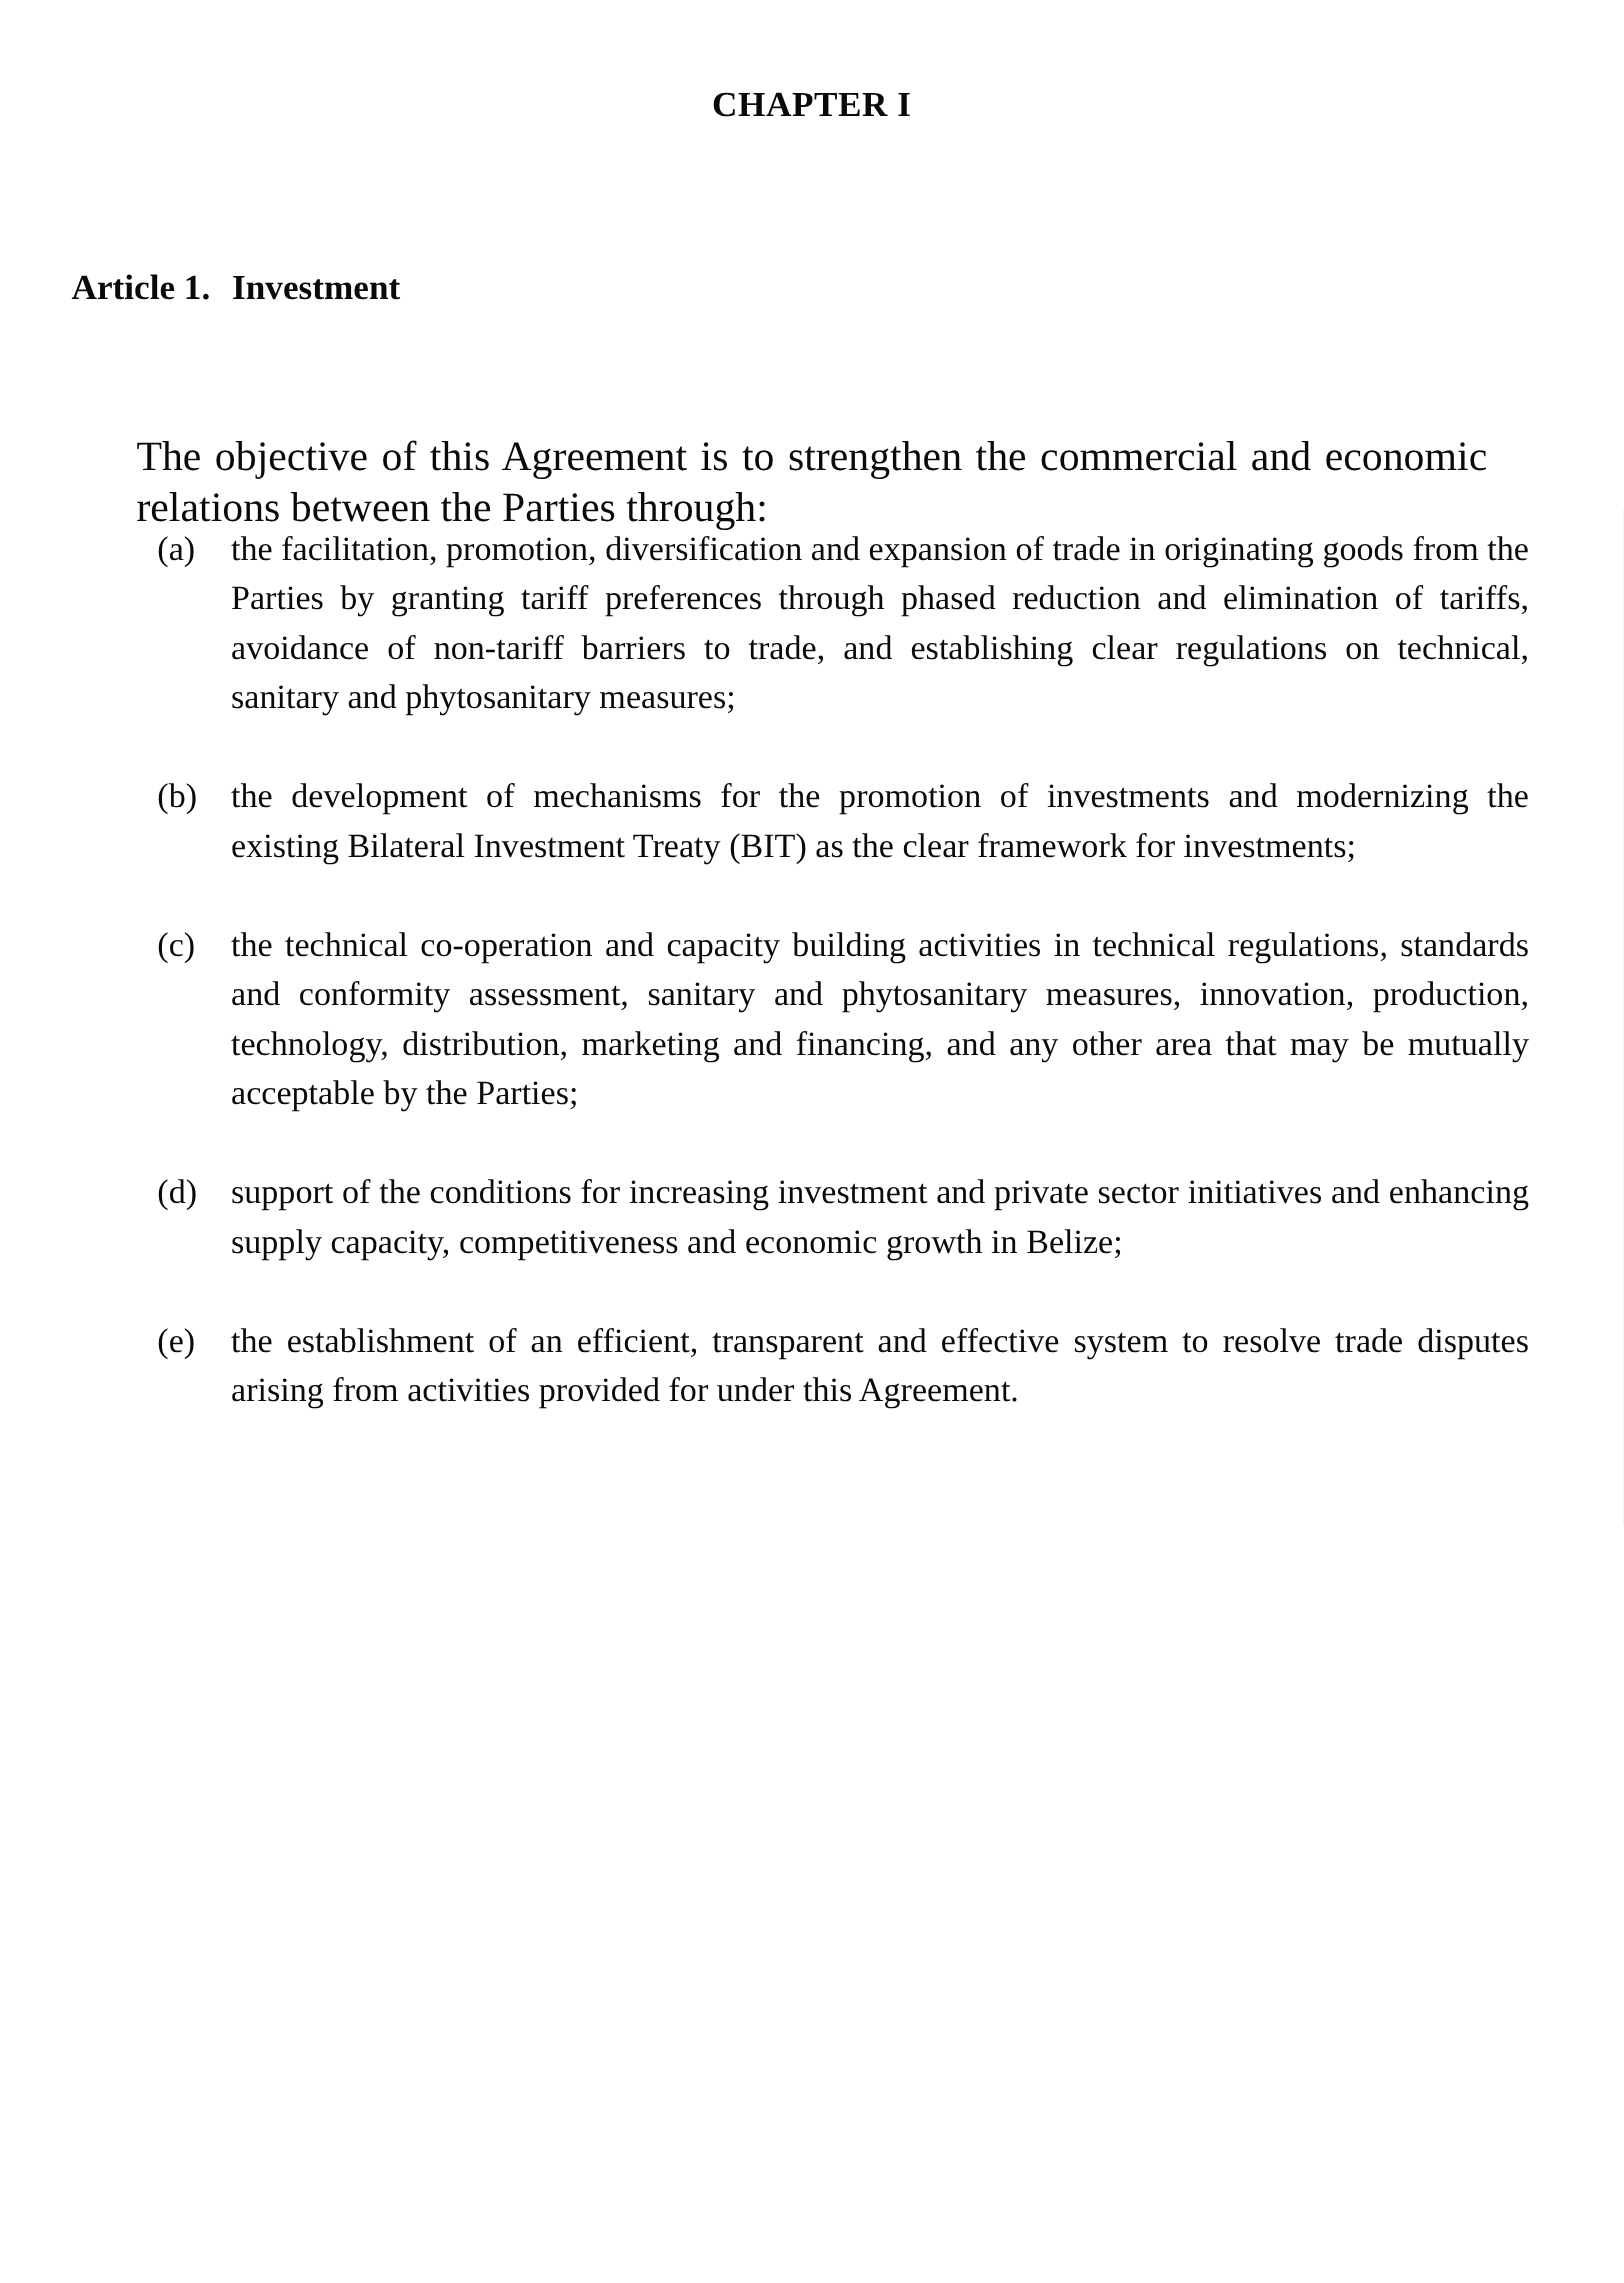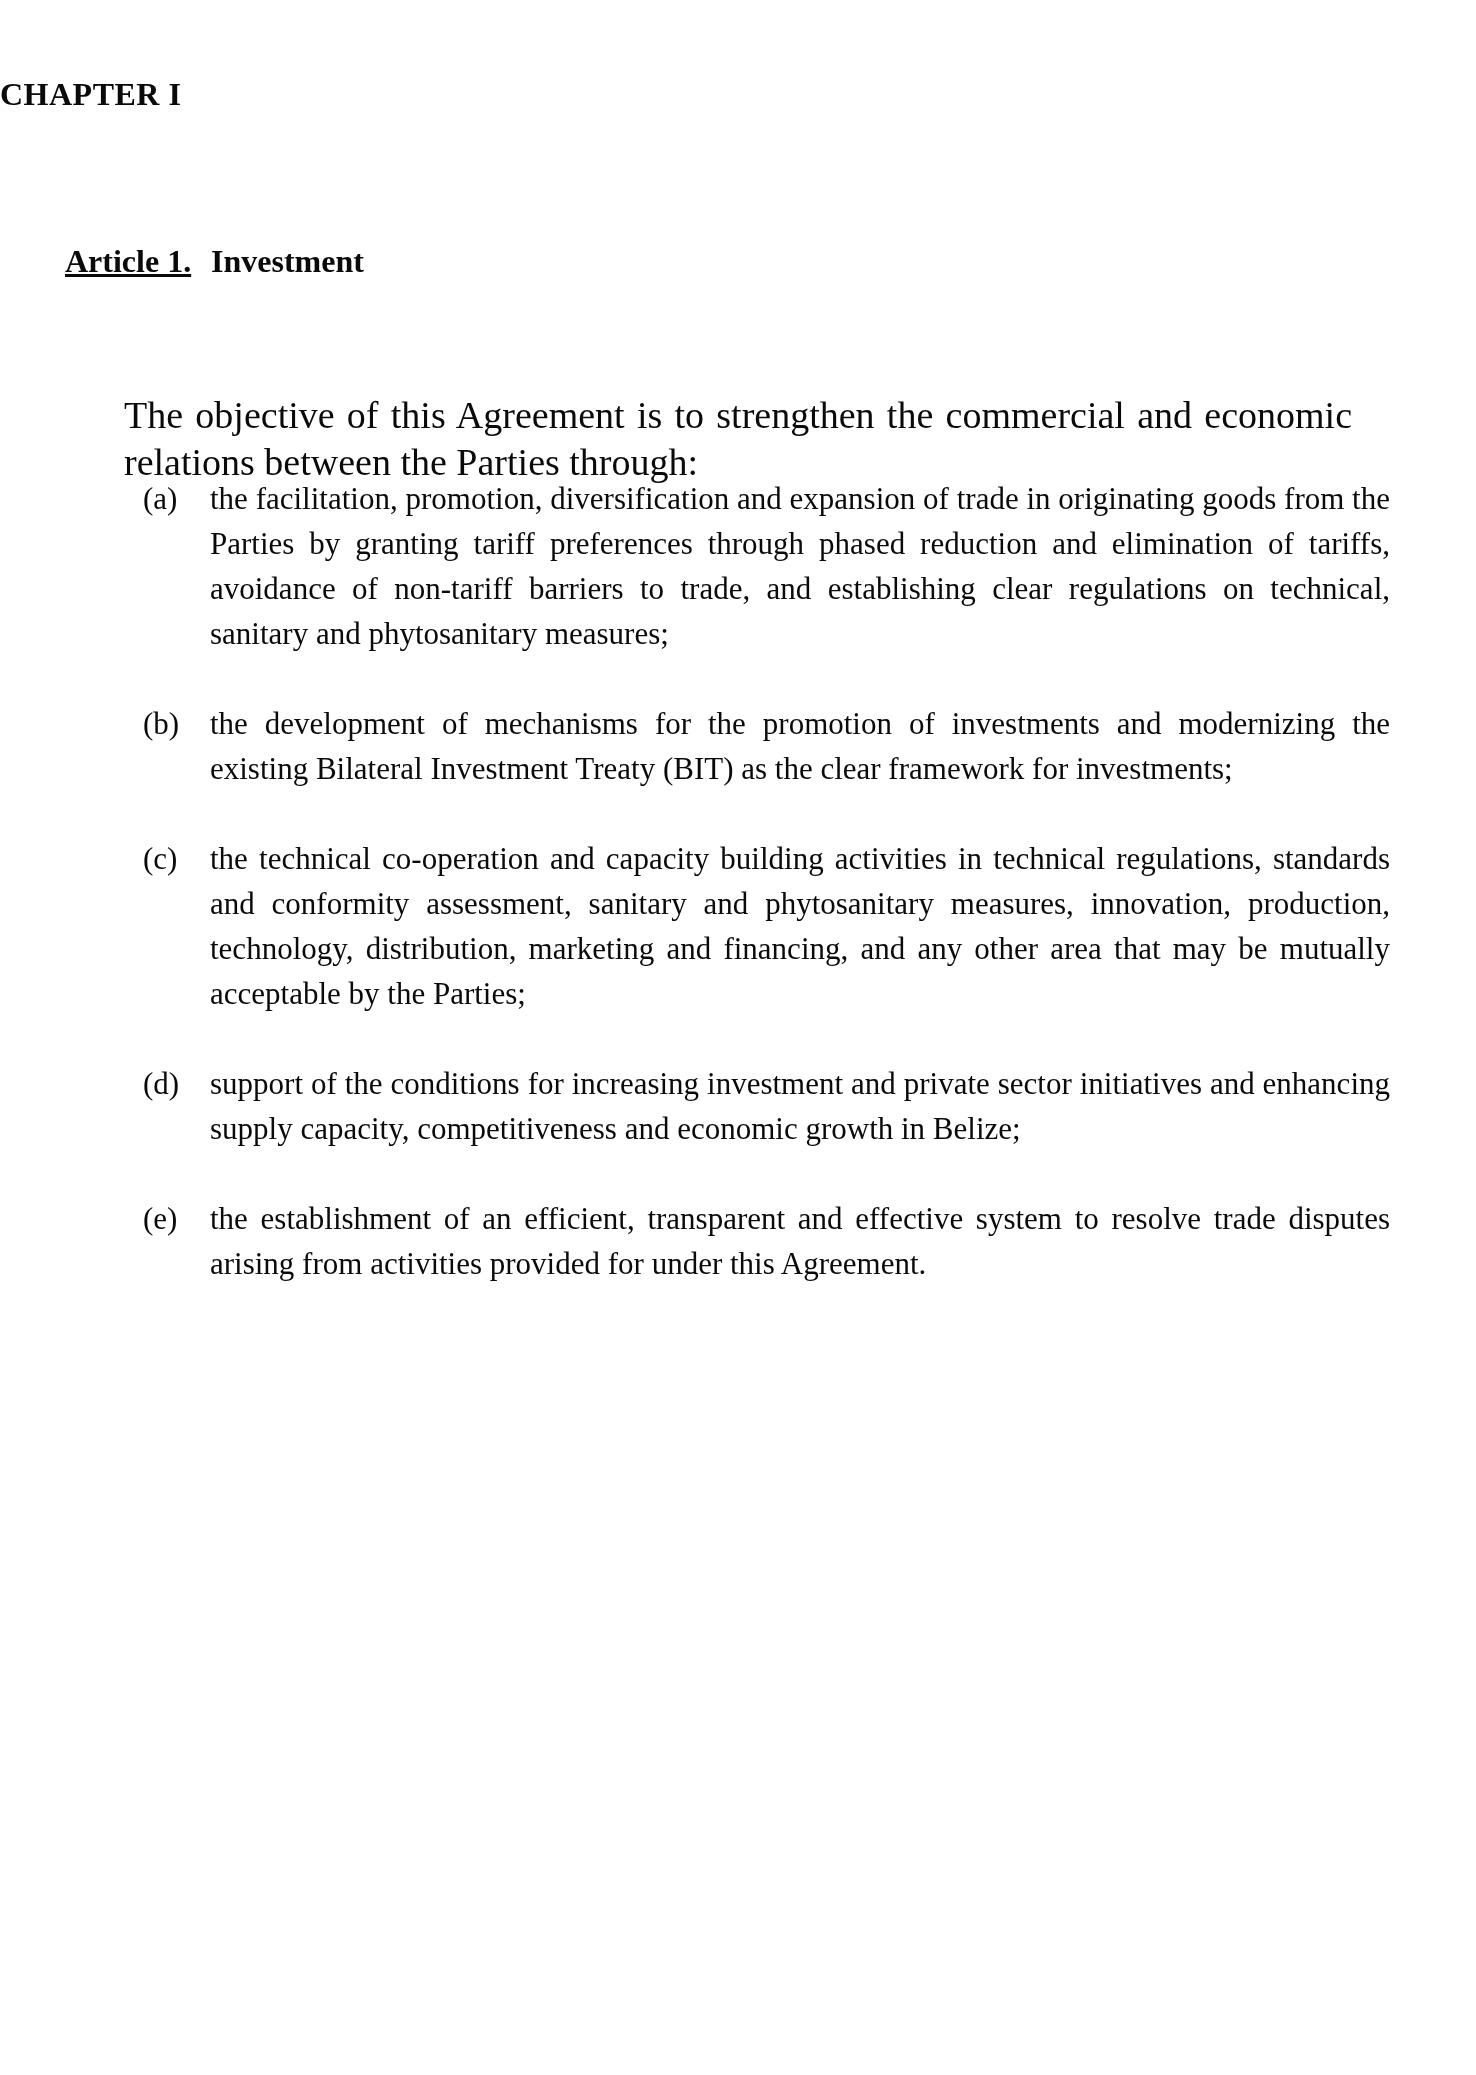--- a/index.html
+++ b/index.html
@@ -15,37 +15,36 @@
     font-family: "Liberation Serif", "DejaVu Serif", serif;
     color: #0a0a0a;
     overflow: hidden;
     margin: 0 auto;
   }
   .chapter-heading-block {
     position: absolute;
     top: 73px;
     left: 0;
     width: 100%;
-    text-align: left;
+    text-align: center;
     font-size: 32px;
     line-height: 42px;
     font-weight: bold;
     letter-spacing: 0.5px;
   }
   .article-heading {
     position: absolute;
     top: 240px;
     left: 65px;
     font-size: 32px;
     line-height: 42px;
     font-weight: bold;
   }
   .article-heading .article-number {
     margin-right: 0.62em;
-    text-decoration: underline;
   }
   .intro-paragraph {
     position: absolute;
     top: 354px;
     left: 124px;
     width: 1228px;
     font-size: 38px;
     line-height: 47px;
     text-align: justify;
   }

